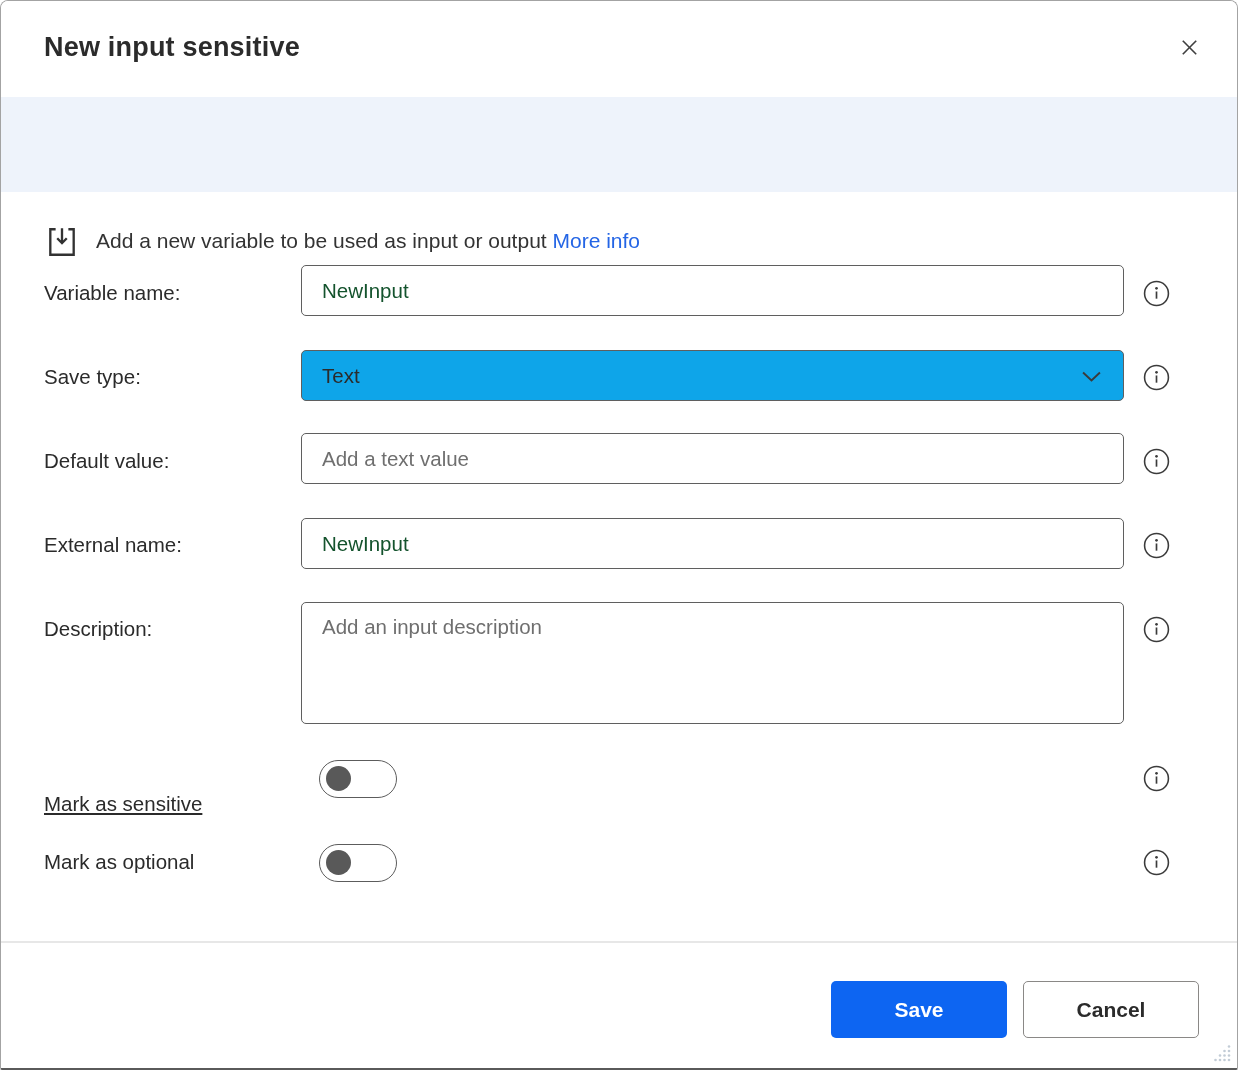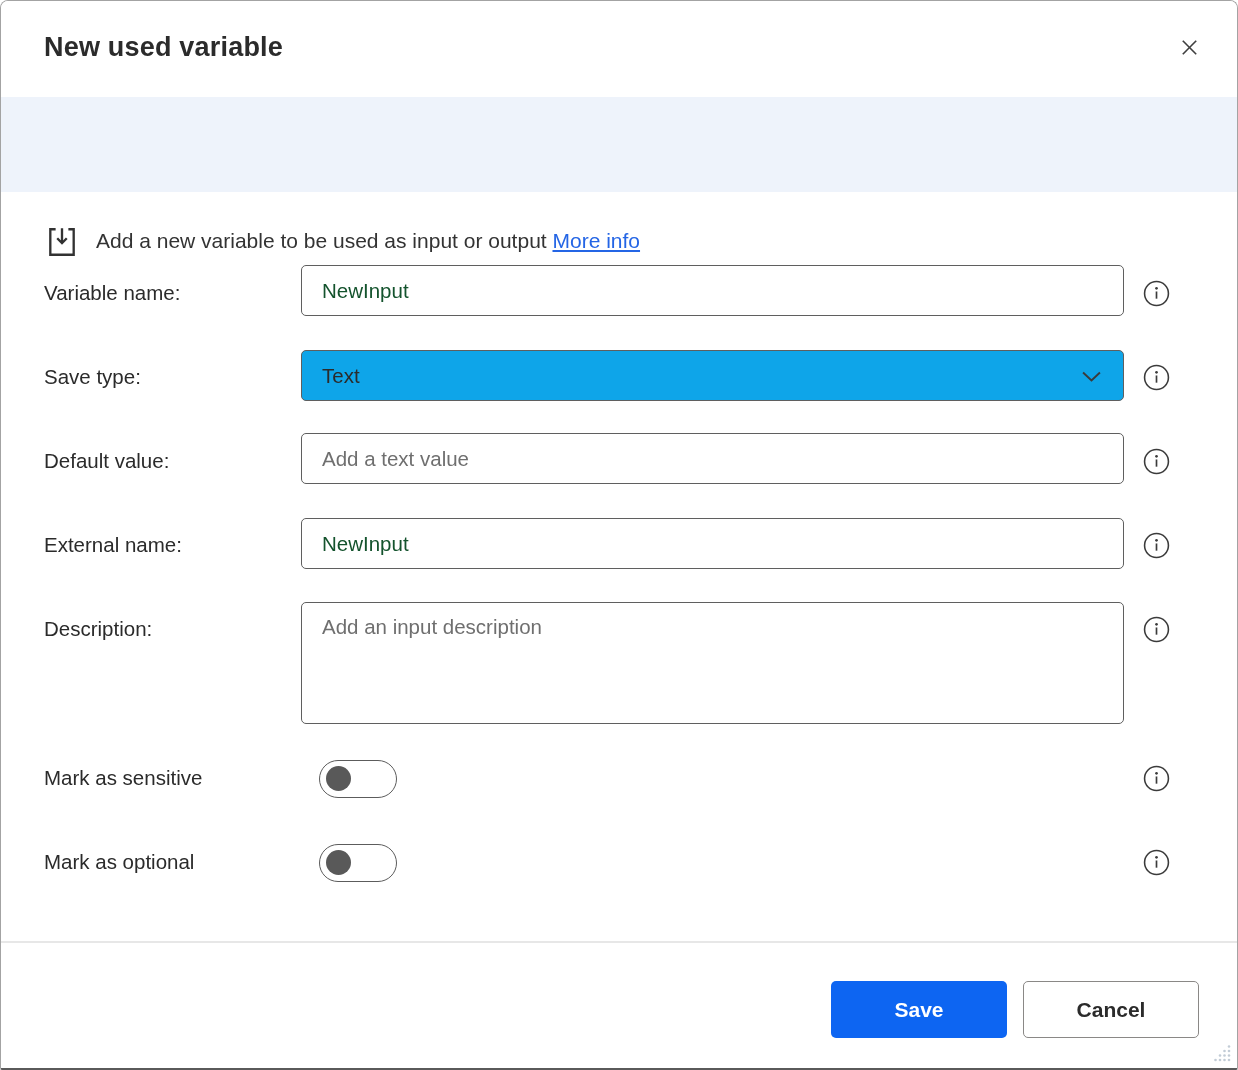--- a/index.html
+++ b/index.html
@@ -39,21 +39,21 @@
     position: absolute; top: 96px; left: 0; right: 0; height: 95px;
     background: #eef3fb;
     display: flex; align-items: center;
   }
   .banner-icon { position: absolute; left: 44px; top: 126px; width: 34px; height: 38px; }
   .banner-text {
     position: absolute; left: 95px; top: 132px;
     font-size: 21px; color: #333333;
   }
   .banner-link {
-    color: #2465e5; text-decoration: underline; cursor: pointer;
+    color: #2465e5; cursor: pointer;
   }
 
   
   .field-label {
     position: absolute; left: 43px;
     font-size: 20.5px; color: #2b2b2b;
   }
   .text-input {
     position: absolute; left: 300px; width: 823px; height: 51px;
     border: 1.5px solid #5f5f5f; border-radius: 5px;
@@ -116,21 +116,21 @@
   }
 
   .resize-grip { position: absolute; right: 5px; bottom: 5px; width: 20px; height: 20px; }
 </style>
 </head>
 <body>
 
 <div class="dialog">
 
   <div class="dlg-header">
-    <div class="dlg-title">New used variable</div>
+    <div class="dlg-title">New input sensitive</div>
     <button class="close-btn">
       <span>
         <svg viewBox="0 0 24 24" width="23" height="23">
           <line x1="5" y1="5" x2="19" y2="19" stroke="#3f3f3f" stroke-width="1.7"></line>
           <line x1="19" y1="5" x2="5" y2="19" stroke="#3f3f3f" stroke-width="1.7"></line>
         </svg>
       </span>
     </button>
   </div>
 
@@ -198,21 +198,21 @@
   <label class="field-label" style="top:616px;">Description:</label>
   <textarea class="textarea-input" placeholder="Add an input description" style=""></textarea>
   <span class="info-icon" style="top:615px;">
     <svg viewBox="0 0 24 24" width="27" height="27">
       <circle cx="12" cy="12" r="10.6" fill="none" stroke="#3b3b3b" stroke-width="1.4"></circle>
       <circle cx="12" cy="7.4" r="1.2" fill="#3b3b3b"></circle>
       <line x1="12" y1="10.2" x2="12" y2="16.6" stroke="#3b3b3b" stroke-width="1.5"></line>
     </svg>
   </span>
 
-  <label class="field-label" style="top:765px;">Mark as sensitive</label>
+  <label class="field-label" style="top:791px;text-decoration:underline;">Mark as sensitive</label>
   <div class="toggle" style="top:759px;">
     <div class="knob"></div>
   </div>
   <span class="info-icon" style="top:764px;">
     <svg viewBox="0 0 24 24" width="27" height="27">
       <circle cx="12" cy="12" r="10.6" fill="none" stroke="#3b3b3b" stroke-width="1.4"></circle>
       <circle cx="12" cy="7.4" r="1.2" fill="#3b3b3b"></circle>
       <line x1="12" y1="10.2" x2="12" y2="16.6" stroke="#3b3b3b" stroke-width="1.5"></line>
     </svg>
   </span>

